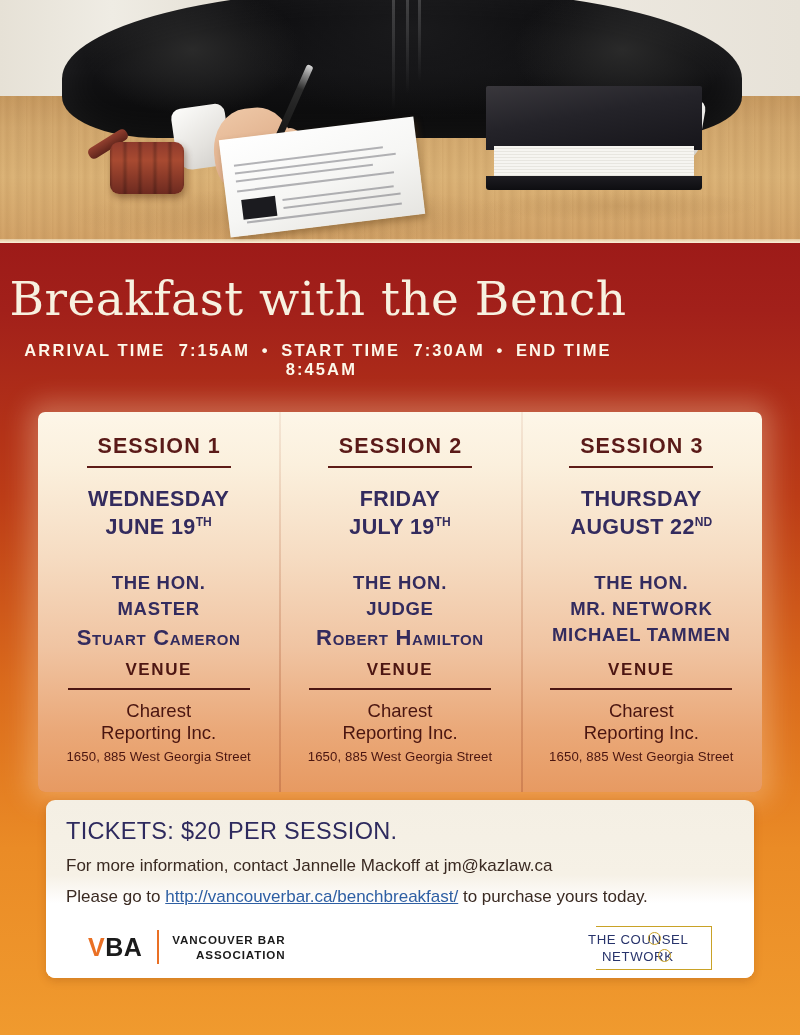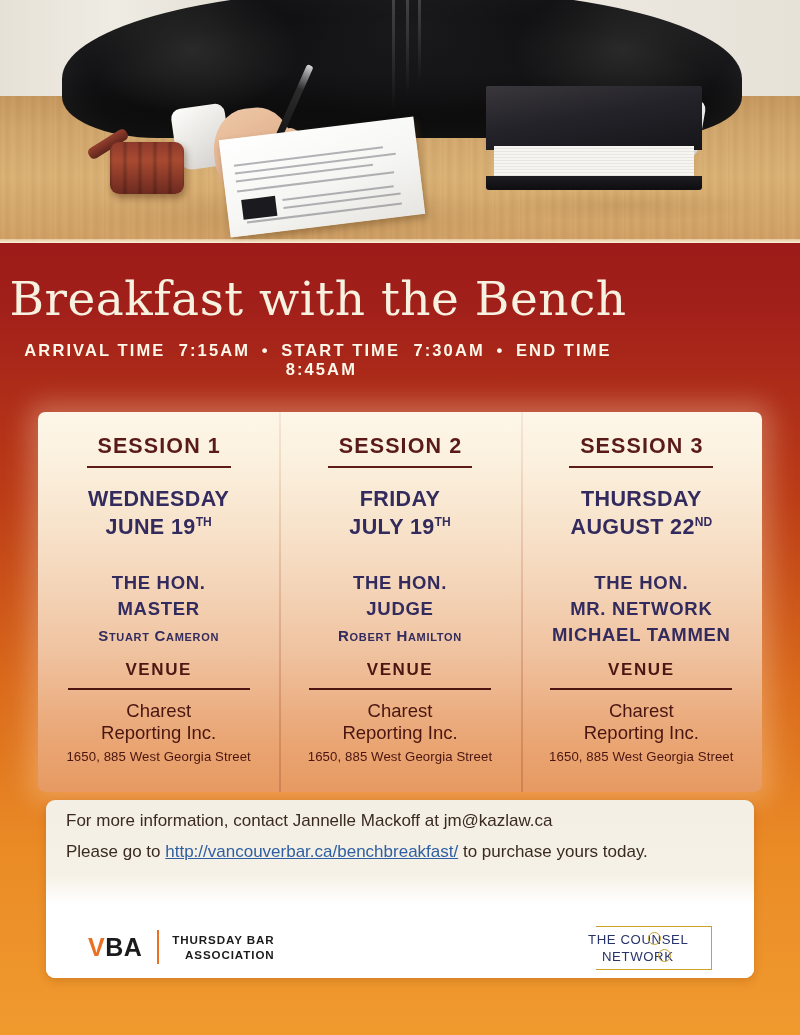--- a/index.html
+++ b/index.html
@@ -233,21 +233,21 @@
   .sess-date sup { font-size: 0.56em; vertical-align: super; letter-spacing:0; }
   .sess-judge {
     margin-top: 28px;
     font-size: 18.5px;
     font-weight: bold;
     color: #332b5e;
     line-height: 1.42;
     letter-spacing: 0.7px;
     font-variant: small-caps;
   }
-  .sess-judge .big { font-size: 15px; }
+  .sess-judge .big { font-size: 22px; }
   .sess-col.plain .sess-date,
   .sess-col.plain .sess-judge { font-variant: normal; }
   .venue-label {
     position:absolute; left:0; right:0; top: 248px;
     font-size: 17px;
     font-weight: bold;
     letter-spacing: 1.6px;
     color:#4d1612;
   }
   .venue-rule {
@@ -482,34 +482,35 @@
       <div class="venue-name">
         <span>Charest</span><br>
         <span>Reporting Inc.</span>
       </div>
       <div class="venue-addr">1650, 885 West Georgia Street</div>
     </div>
 
   </div>
 
   <div class="tickets">
+    <div class="tickets-head">TICKETS: $20 PER SESSION.</div>
 
     <div class="tickets-line">For more information, contact Jannelle Mackoff at jm@kazlaw.ca</div>
 
     <div class="tickets-line">
       <span>Please go to </span><span class="lnk">http://vancouverbar.ca/benchbreakfast/</span><span> to purchase yours today.</span>
     </div>
 
     <div class="footer-logos">
 
       <div class="vba">
         <div class="vba-mark"><span class="v">V</span><span>BA</span></div>
         <div class="vba-bar"></div>
         <div class="vba-words">
-          <span>THURSDAY BAR</span><br>
+          <span>VANCOUVER BAR</span><br>
           <span>ASSOCIATION</span>
         </div>
       </div>
 
       <div class="tcn">
         <div class="tcn-l1">THE COUNSEL</div>
         <div class="tcn-l2">NETWORK</div>
         <div class="tcn-ring a"></div>
         <div class="tcn-ring b"></div>
       </div>

